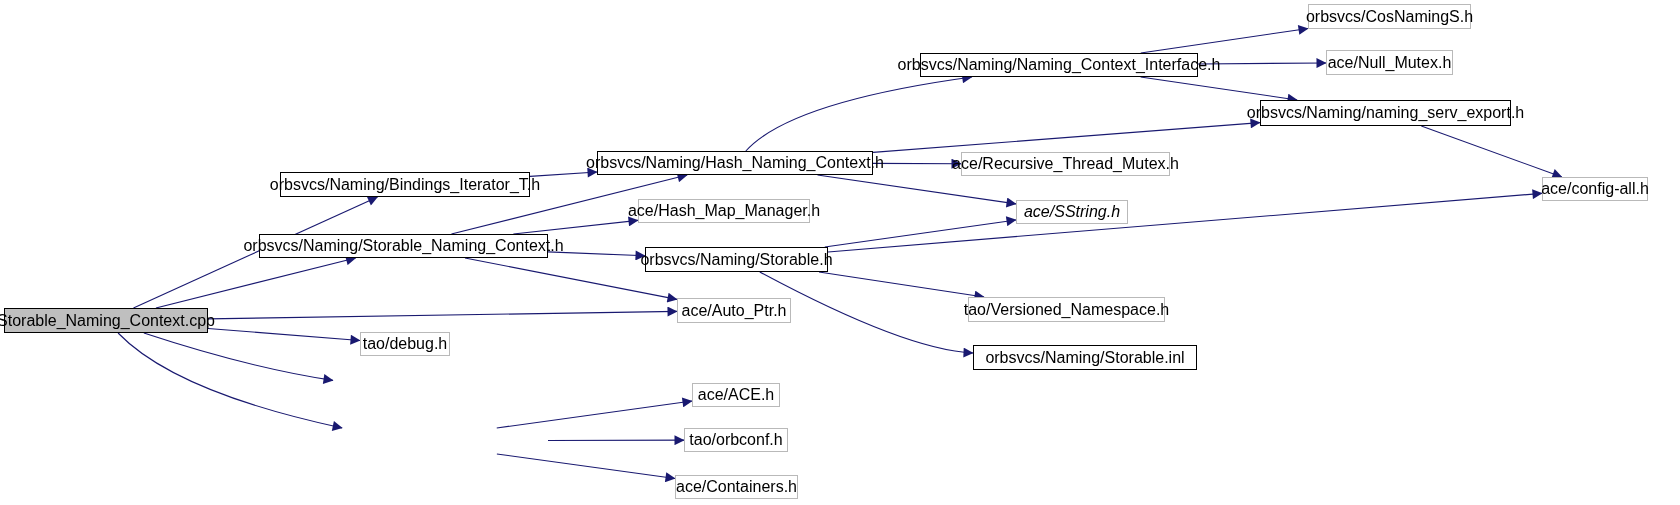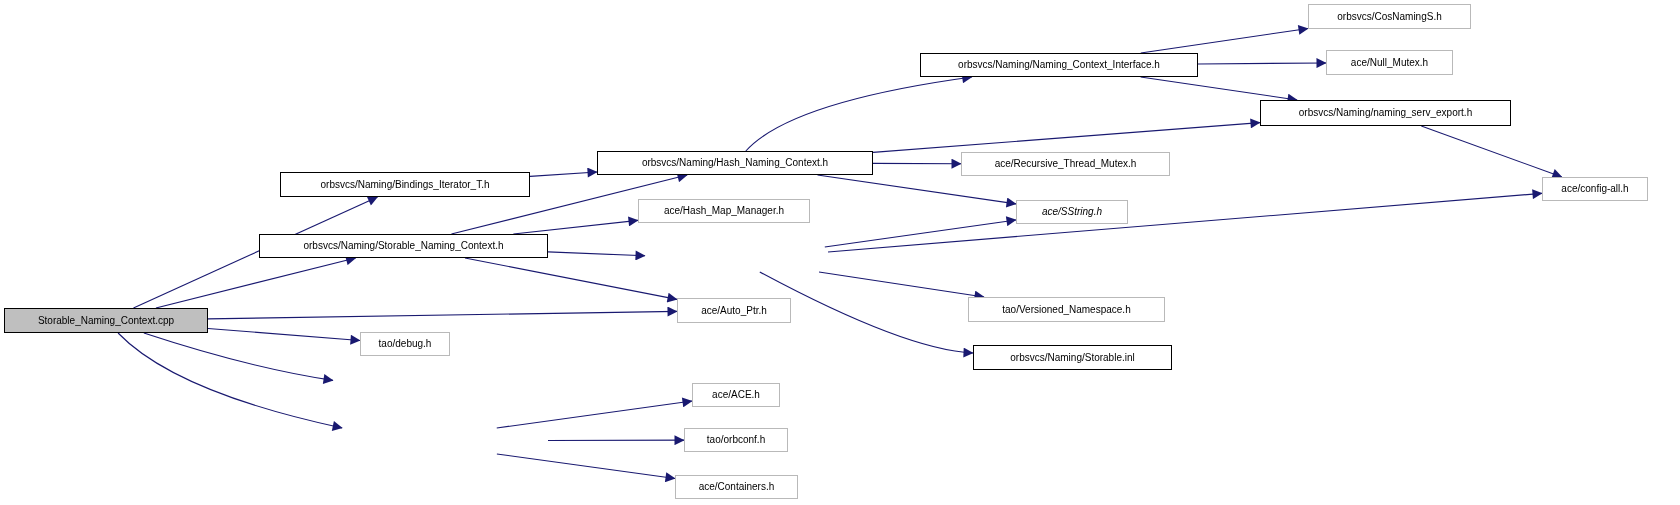--- a/index.html
+++ b/index.html
@@ -10,21 +10,21 @@
   }
   #edge-layer { position: absolute; left: 0; top: 0; }
   .node {
     position: absolute;
     box-sizing: border-box;
     border: 1px solid #000;
     background: #fff;
     display: flex;
     align-items: center;
     justify-content: center;
-    font-size: 10px;
+    font-size: 16px;
     line-height: 1;
     white-space: nowrap;
     color: #000;
   }
 </style>
 </head>
 <body>
 
 <div id="diagram" style="width: 1680px; height: 505px; background: rgb(255, 255, 255);">
   <svg id="edge-layer" xmlns="http://www.w3.org/2000/svg" width="1680" height="505">
@@ -58,27 +58,28 @@
       <path d="M759.7734806629834,272 Q905,350 973,353.04477611940297" fill="none" stroke="#191970" stroke-width="1.1" marker-end="url(#arrow)"></path>
       <path d="M496.75,428 L692,401.0689655172414" fill="none" stroke="#191970" stroke-width="1.1" marker-end="url(#arrow)"></path>
       <path d="M548,440.56371814092955 L684,440.1559220389805" fill="none" stroke="#191970" stroke-width="1.1" marker-end="url(#arrow)"></path>
       <path d="M496.89130434782606,454 L675,478.52994011976045" fill="none" stroke="#191970" stroke-width="1.1" marker-end="url(#arrow)"></path>
     </svg>
 <div class="node" style="left: 4px; top: 308px; width: 204px; height: 25px; color: rgb(0, 0, 0); background: rgb(191, 191, 191); border-color: rgb(0, 0, 0);">Storable_Naming_Context.cpp</div>
     <div class="node" style="left: 280px; top: 172px; width: 250px; height: 25px; color: rgb(0, 0, 0); background: rgb(255, 255, 255); border-color: rgb(0, 0, 0);">orbsvcs/Naming/Bindings_Iterator_T.h</div>
     <div class="node" style="left: 259px; top: 234px; width: 289px; height: 24px; color: rgb(0, 0, 0); background: rgb(255, 255, 255); border-color: rgb(0, 0, 0);">orbsvcs/Naming/Storable_Naming_Context.h</div>
     <div class="node" style="left: 597px; top: 151px; width: 276px; height: 24px; color: rgb(0, 0, 0); background: rgb(255, 255, 255); border-color: rgb(0, 0, 0);">orbsvcs/Naming/Hash_Naming_Context.h</div>
     <div class="node" style="left: 638px; top: 199px; width: 172px; height: 24px; color: rgb(0, 0, 0); background: rgb(255, 255, 255); border-color: rgb(185, 185, 185);">ace/Hash_Map_Manager.h</div>
+    <div class="node" style="left: 645px; top: 247px; width: 183px; height: 25px; color: rgb(0, 0, 0); background: rgb(255, 255, 255); border-color: rgb(0, 0, 0);">orbsvcs/Naming/Storable.h</div>
     <div class="node" style="left: 677px; top: 298px; width: 114px; height: 25px; color: rgb(0, 0, 0); background: rgb(255, 255, 255); border-color: rgb(185, 185, 185);">ace/Auto_Ptr.h</div>
     <div class="node" style="left: 360px; top: 332px; width: 90px; height: 24px; color: rgb(0, 0, 0); background: rgb(255, 255, 255); border-color: rgb(185, 185, 185);">tao/debug.h</div>
     <div class="node" style="left: 920px; top: 53px; width: 278px; height: 24px; color: rgb(0, 0, 0); background: rgb(255, 255, 255); border-color: rgb(0, 0, 0); text-align: center;">orbsvcs/Naming/Naming_Context_Interface.h</div>
     <div class="node" style="left: 1308px; top: 4px; width: 163px; height: 25px; color: rgb(0, 0, 0); background: rgb(255, 255, 255); border-color: rgb(185, 185, 185);">orbsvcs/CosNamingS.h</div>
     <div class="node" style="left: 1326px; top: 50px; width: 127px; height: 25px; color: rgb(0, 0, 0); background: rgb(255, 255, 255); border-color: rgb(185, 185, 185);">ace/Null_Mutex.h</div>
     <div class="node" style="left: 1260px; top: 100px; width: 251px; height: 26px; color: rgb(0, 0, 0); background: rgb(255, 255, 255); border-color: rgb(0, 0, 0);">orbsvcs/Naming/naming_serv_export.h</div>
     <div class="node" style="left: 1542px; top: 177px; width: 106px; height: 24px; color: rgb(0, 0, 0); background: rgb(255, 255, 255); border-color: rgb(185, 185, 185);">ace/config-all.h</div>
     <div class="node" style="left: 961px; top: 152px; width: 209px; height: 24px; color: rgb(0, 0, 0); background: rgb(255, 255, 255); border-color: rgb(185, 185, 185);">ace/Recursive_Thread_Mutex.h</div>
     <div class="node" style="left: 1016px; top: 200px; width: 112px; height: 24px; color: rgb(0, 0, 0); background: rgb(255, 255, 255); border-color: rgb(185, 185, 185); font-style: italic;">ace/SString.h</div>
     <div class="node" style="left: 968px; top: 297px; width: 197px; height: 25px; color: rgb(0, 0, 0); background: rgb(255, 255, 255); border-color: rgb(185, 185, 185);">tao/Versioned_Namespace.h</div>
-    <div class="node" style="left: 973px; top: 345px; width: 199px; height: 25px; color: rgb(0, 0, 0); background: rgb(255, 255, 255); border-color: rgb(0, 0, 0);">orbsvcs/Naming/Storable.inl</div>
+    <div class="node" style="left: 973px; top: 345px; width: 224px; height: 25px; color: rgb(0, 0, 0); background: rgb(255, 255, 255); border-color: rgb(0, 0, 0);">orbsvcs/Naming/Storable.inl</div>
     <div class="node" style="left: 692px; top: 383px; width: 88px; height: 24px; color: rgb(0, 0, 0); background: rgb(255, 255, 255); border-color: rgb(185, 185, 185);">ace/ACE.h</div>
     <div class="node" style="left: 684px; top: 428px; width: 104px; height: 24px; color: rgb(0, 0, 0); background: rgb(255, 255, 255); border-color: rgb(185, 185, 185); text-align: right;">tao/orbconf.h</div>
     <div class="node" style="left: 675px; top: 475px; width: 123px; height: 24px; color: rgb(0, 0, 0); background: rgb(255, 255, 255); border-color: rgb(185, 185, 185);">ace/Containers.h</div>
   </div>
 
 </body></html>

